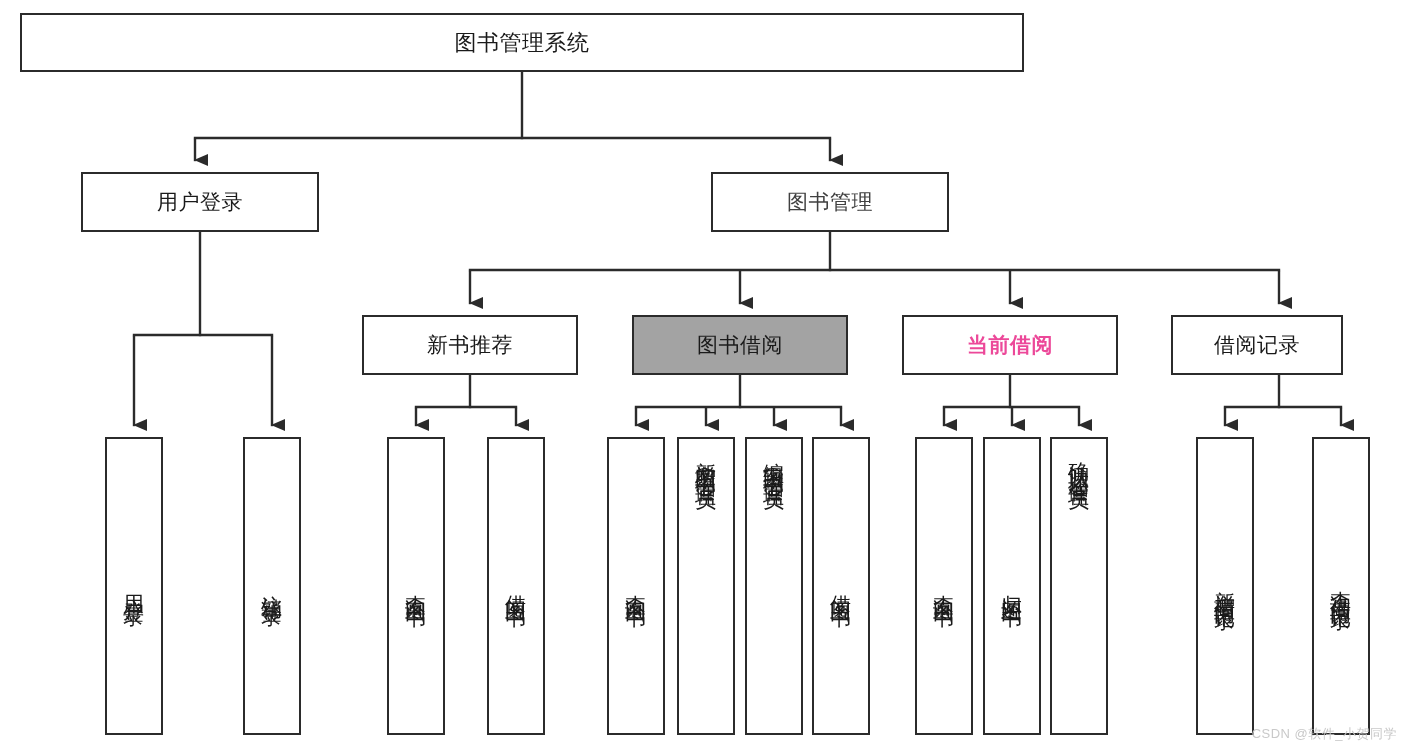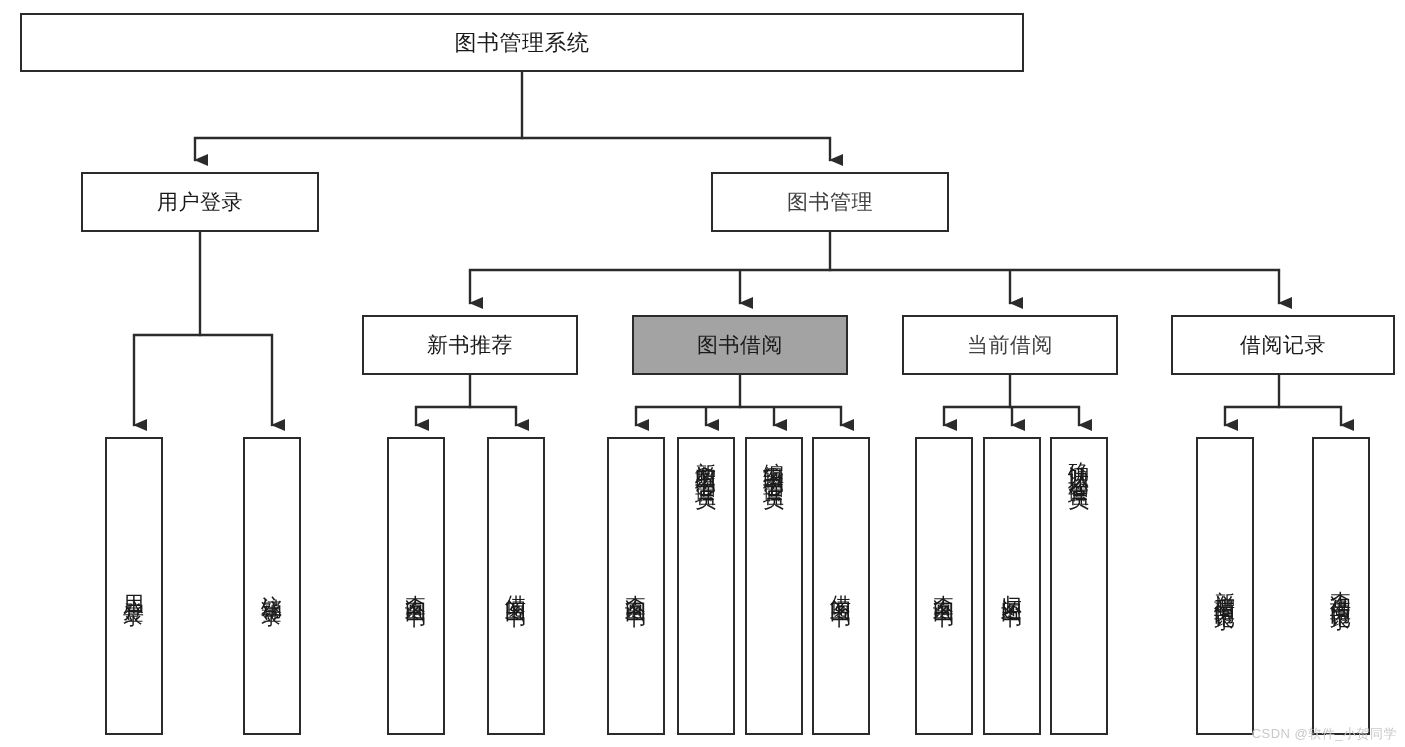--- a/index.html
+++ b/index.html
@@ -136,24 +136,24 @@
   <div class="node" style="left: 711px; top: 172px; width: 238px; height: 60px; border-color: rgb(43, 43, 43); background: rgb(255, 255, 255); color: #404040;">
     <span>图书管理</span>
   </div>
 
   <div class="node" style="left: 362px; top: 315px; width: 216px; height: 60px; border-color: rgb(43, 43, 43); background: rgb(255, 255, 255); color: rgb(26, 26, 26);">
     <span>新书推荐</span>
   </div>
   <div class="node" style="left: 632px; top: 315px; width: 216px; height: 60px; border-color: rgb(43, 43, 43); background: #a3a3a3; color: rgb(26, 26, 26);">
     <span>图书借阅</span>
   </div>
-  <div class="node" style="left: 902px; top: 315px; width: 216px; height: 60px; border-color: rgb(43, 43, 43); background: rgb(255, 255, 255); color: #404040;">
+  <div class="node" style="left: 902px; top: 315px; width: 216px; height: 60px; border-color: rgb(43, 43, 43); background: rgb(255, 255, 255); color: #ec4899; font-weight: bold;">
     <span>当前借阅</span>
   </div>
-  <div class="node" style="left: 1171px; top: 315px; width: 224px; height: 60px; border-color: rgb(43, 43, 43); background: rgb(255, 255, 255); color: rgb(26, 26, 26);">
+  <div class="node" style="left: 1171px; top: 315px; width: 172px; height: 60px; border-color: rgb(43, 43, 43); background: rgb(255, 255, 255); color: rgb(26, 26, 26);">
     <span>借阅记录</span>
   </div>
 
   <div class="node leaf centered" style="left: 105px; top: 437px; width: 58px; height: 298px; border-color: rgb(43, 43, 43); background: rgb(255, 255, 255); color: rgb(26, 26, 26);">
     <span class="vtext">用户登录</span>
   </div>
   <div class="node leaf centered" style="left: 243px; top: 437px; width: 58px; height: 298px; border-color: rgb(43, 43, 43); background: rgb(255, 255, 255); color: rgb(26, 26, 26);">
     <span class="vtext">注销登录</span>
   </div>
   <div class="node leaf centered" style="left: 387px; top: 437px; width: 58px; height: 298px; border-color: rgb(43, 43, 43); background: rgb(255, 255, 255); color: rgb(26, 26, 26);">

